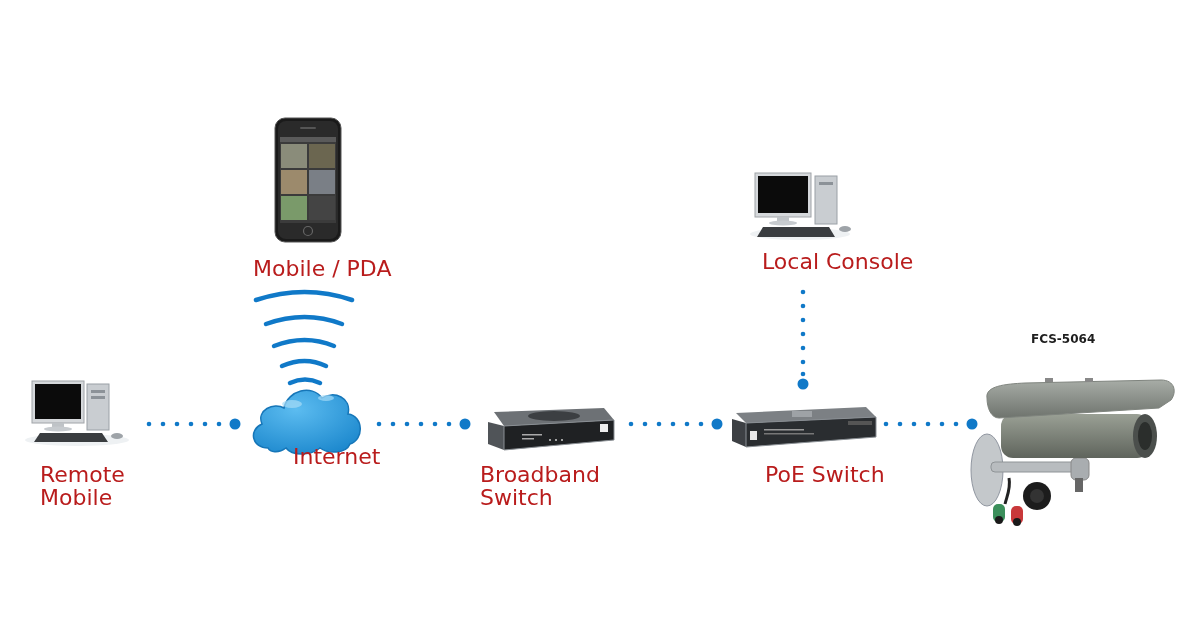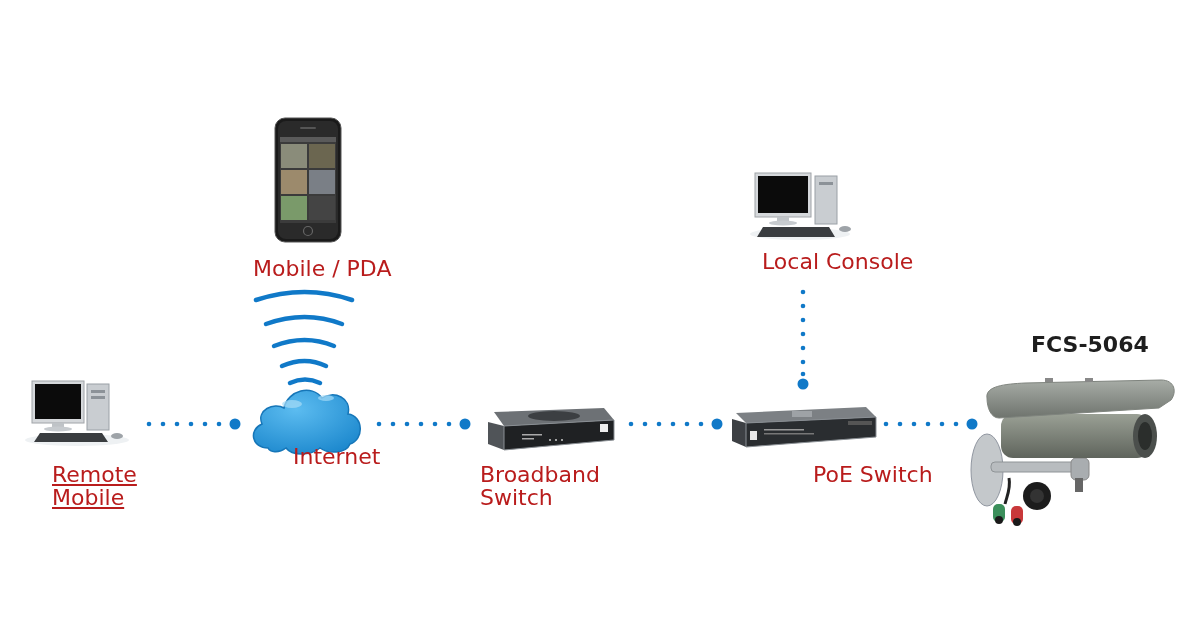--- a/index.html
+++ b/index.html
@@ -1,37 +1,37 @@
 <!DOCTYPE html>
 <html><head>
 <meta charset="utf-8">
 <style>
   html, body { margin:0; padding:0; background:#ffffff; }
   body { width:1200px; height:630px; position:relative; overflow:hidden;
          font-family:"DejaVu Sans", sans-serif; }
   .label { position:absolute; font-size:22px; color:#b91c1c; line-height:23px; }
-  .model { position:absolute; font-size:22px; font-weight:bold; color:#1e1e1e;text-align:center; }
+  .model { position:absolute; font-size:12px; font-weight:bold; color:#1e1e1e;text-align:center; }
   svg { position:absolute; overflow:visible; }
 </style>
 </head>
 <body>
 
 <svg style="left:22px;top:378px;width:110px;height:70px;" viewBox="0 0 110 70">
   <ellipse cx="55" cy="62" rx="52" ry="6" fill="#eef1f3"></ellipse>
   <rect x="65" y="6" width="22" height="46" fill="#c9cdd1" stroke="#9aa0a6"></rect>
   <rect x="69" y="12" width="14" height="3" fill="#8c9298"></rect>
   <rect x="69" y="18" width="14" height="3" fill="#8c9298"></rect>
   <rect x="10" y="3" width="52" height="42" fill="#d5d8db" stroke="#a0a4a8"></rect>
   <rect x="13" y="6" width="46" height="35" fill="#0b0b0b"></rect>
   <rect x="30" y="45" width="12" height="5" fill="#bfc3c7"></rect>
   <ellipse cx="36" cy="51" rx="14" ry="2.5" fill="#c7cbcf"></ellipse>
   <polygon points="18,55 80,55 86,64 12,64" fill="#3a3d40"></polygon>
   <ellipse cx="95" cy="58" rx="6" ry="3" fill="#9ea3a8"></ellipse>
 </svg>
-<div class="label" style="left:52px;top:463px;text-decoration:underline;">
+<div class="label" style="left:40px;top:463px;">
   <div>Remote</div>
   <div>Mobile</div>
 </div>
 
 <svg style="left:140px;top:415px;width:110px;height:20px;">
   <g fill="#1079c8">
     <circle cx="9" cy="9" r="2.3"></circle>
       <circle cx="23" cy="9" r="2.3"></circle>
     <circle cx="37" cy="9" r="2.3"></circle>
       <circle cx="51" cy="9" r="2.3"></circle>
@@ -150,21 +150,21 @@
 <svg style="left:730px;top:405px;width:150px;height:46px;" viewBox="0 0 150 46">
   <polygon points="6,8 136,2 146,12 16,18" fill="#7c8084"></polygon>
   <rect x="62" y="6" width="20" height="6" fill="#9ea2a6"></rect>
   <polygon points="2,14 16,18 16,42 2,36" fill="#3d4044"></polygon>
   <polygon points="16,18 146,12 146,32 16,42" fill="#2a2d30" stroke="#8a8f94"></polygon>
   <rect x="20" y="26" width="7" height="9" fill="#e8e8e8"></rect>
   <rect x="34" y="24" width="40" height="1.5" fill="#999"></rect>
   <rect x="34" y="28" width="50" height="1.5" fill="#777"></rect>
   <rect x="118" y="16" width="24" height="4" fill="#555"></rect>
 </svg>
-<div class="label" style="left:765px;top:463px;margin-left:48px;">PoE Switch</div>
+<div class="label" style="left:765px;top:463px;">PoE Switch</div>
 
 <svg style="left:877px;top:415px;width:110px;height:20px;">
   <g fill="#1079c8">
     <circle cx="9" cy="9" r="2.3"></circle>
       <circle cx="23" cy="9" r="2.3"></circle>
     <circle cx="37" cy="9" r="2.3"></circle>
       <circle cx="51" cy="9" r="2.3"></circle>
     <circle cx="65" cy="9" r="2.3"></circle>
       <circle cx="79" cy="9" r="2.3"></circle>
     <circle cx="95" cy="9" r="5.5"></circle>

